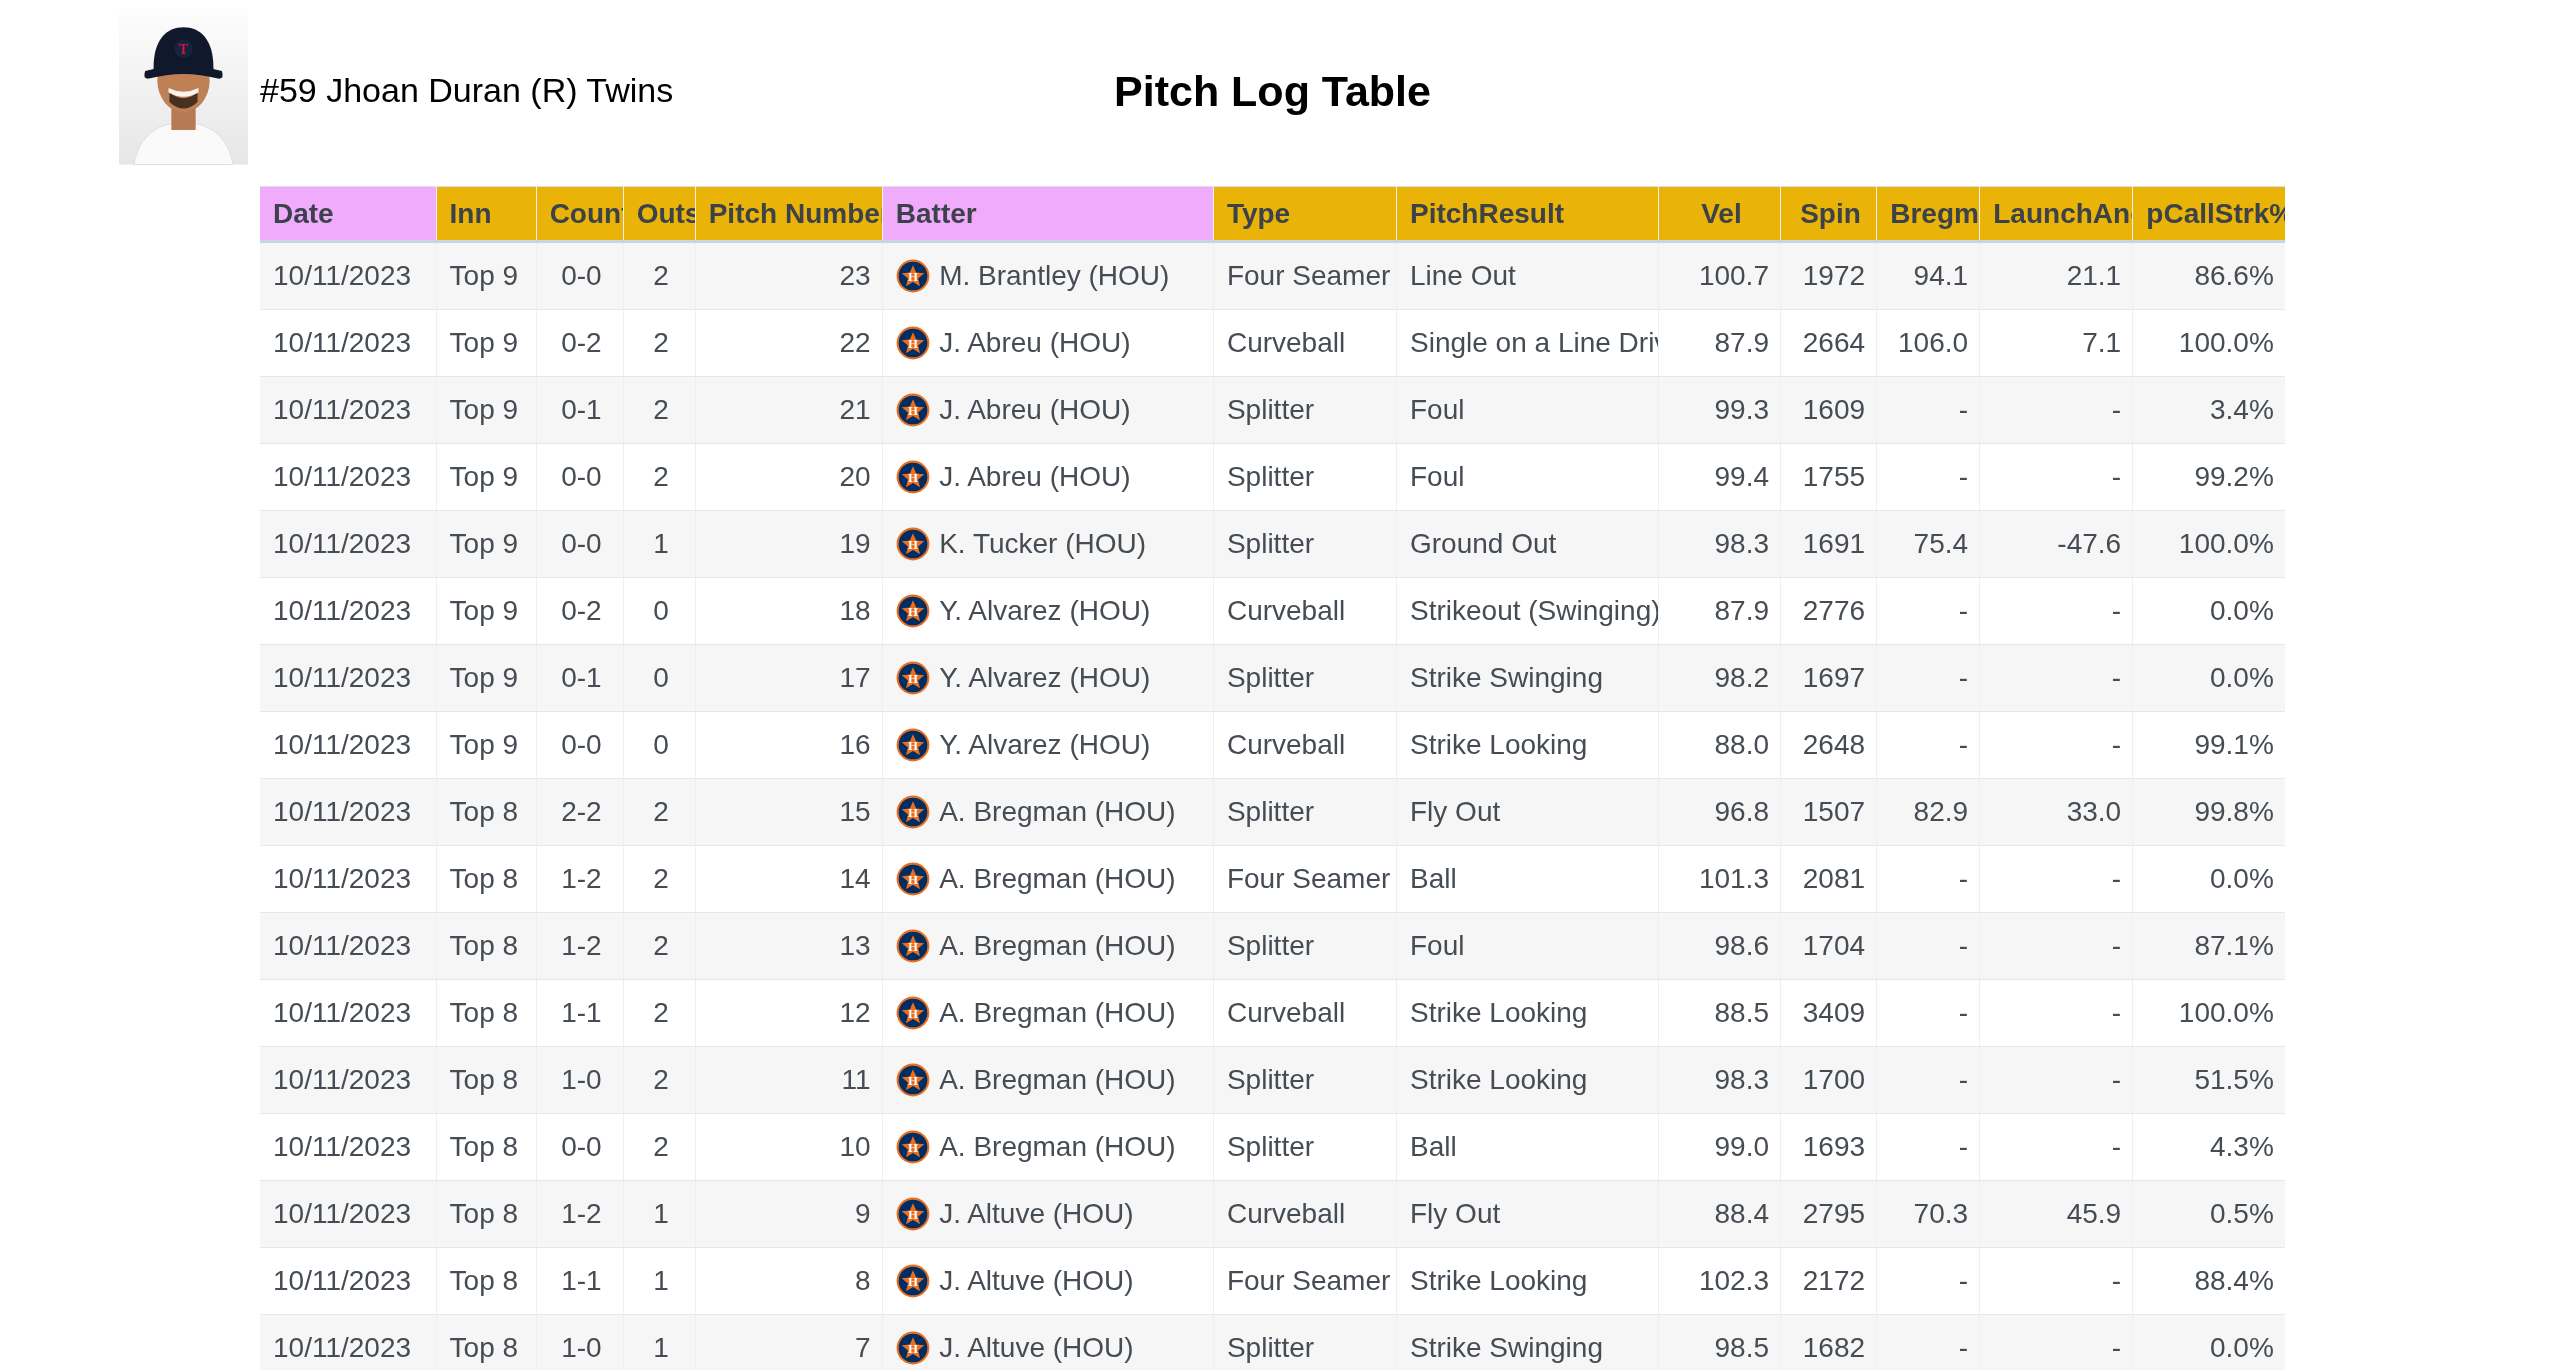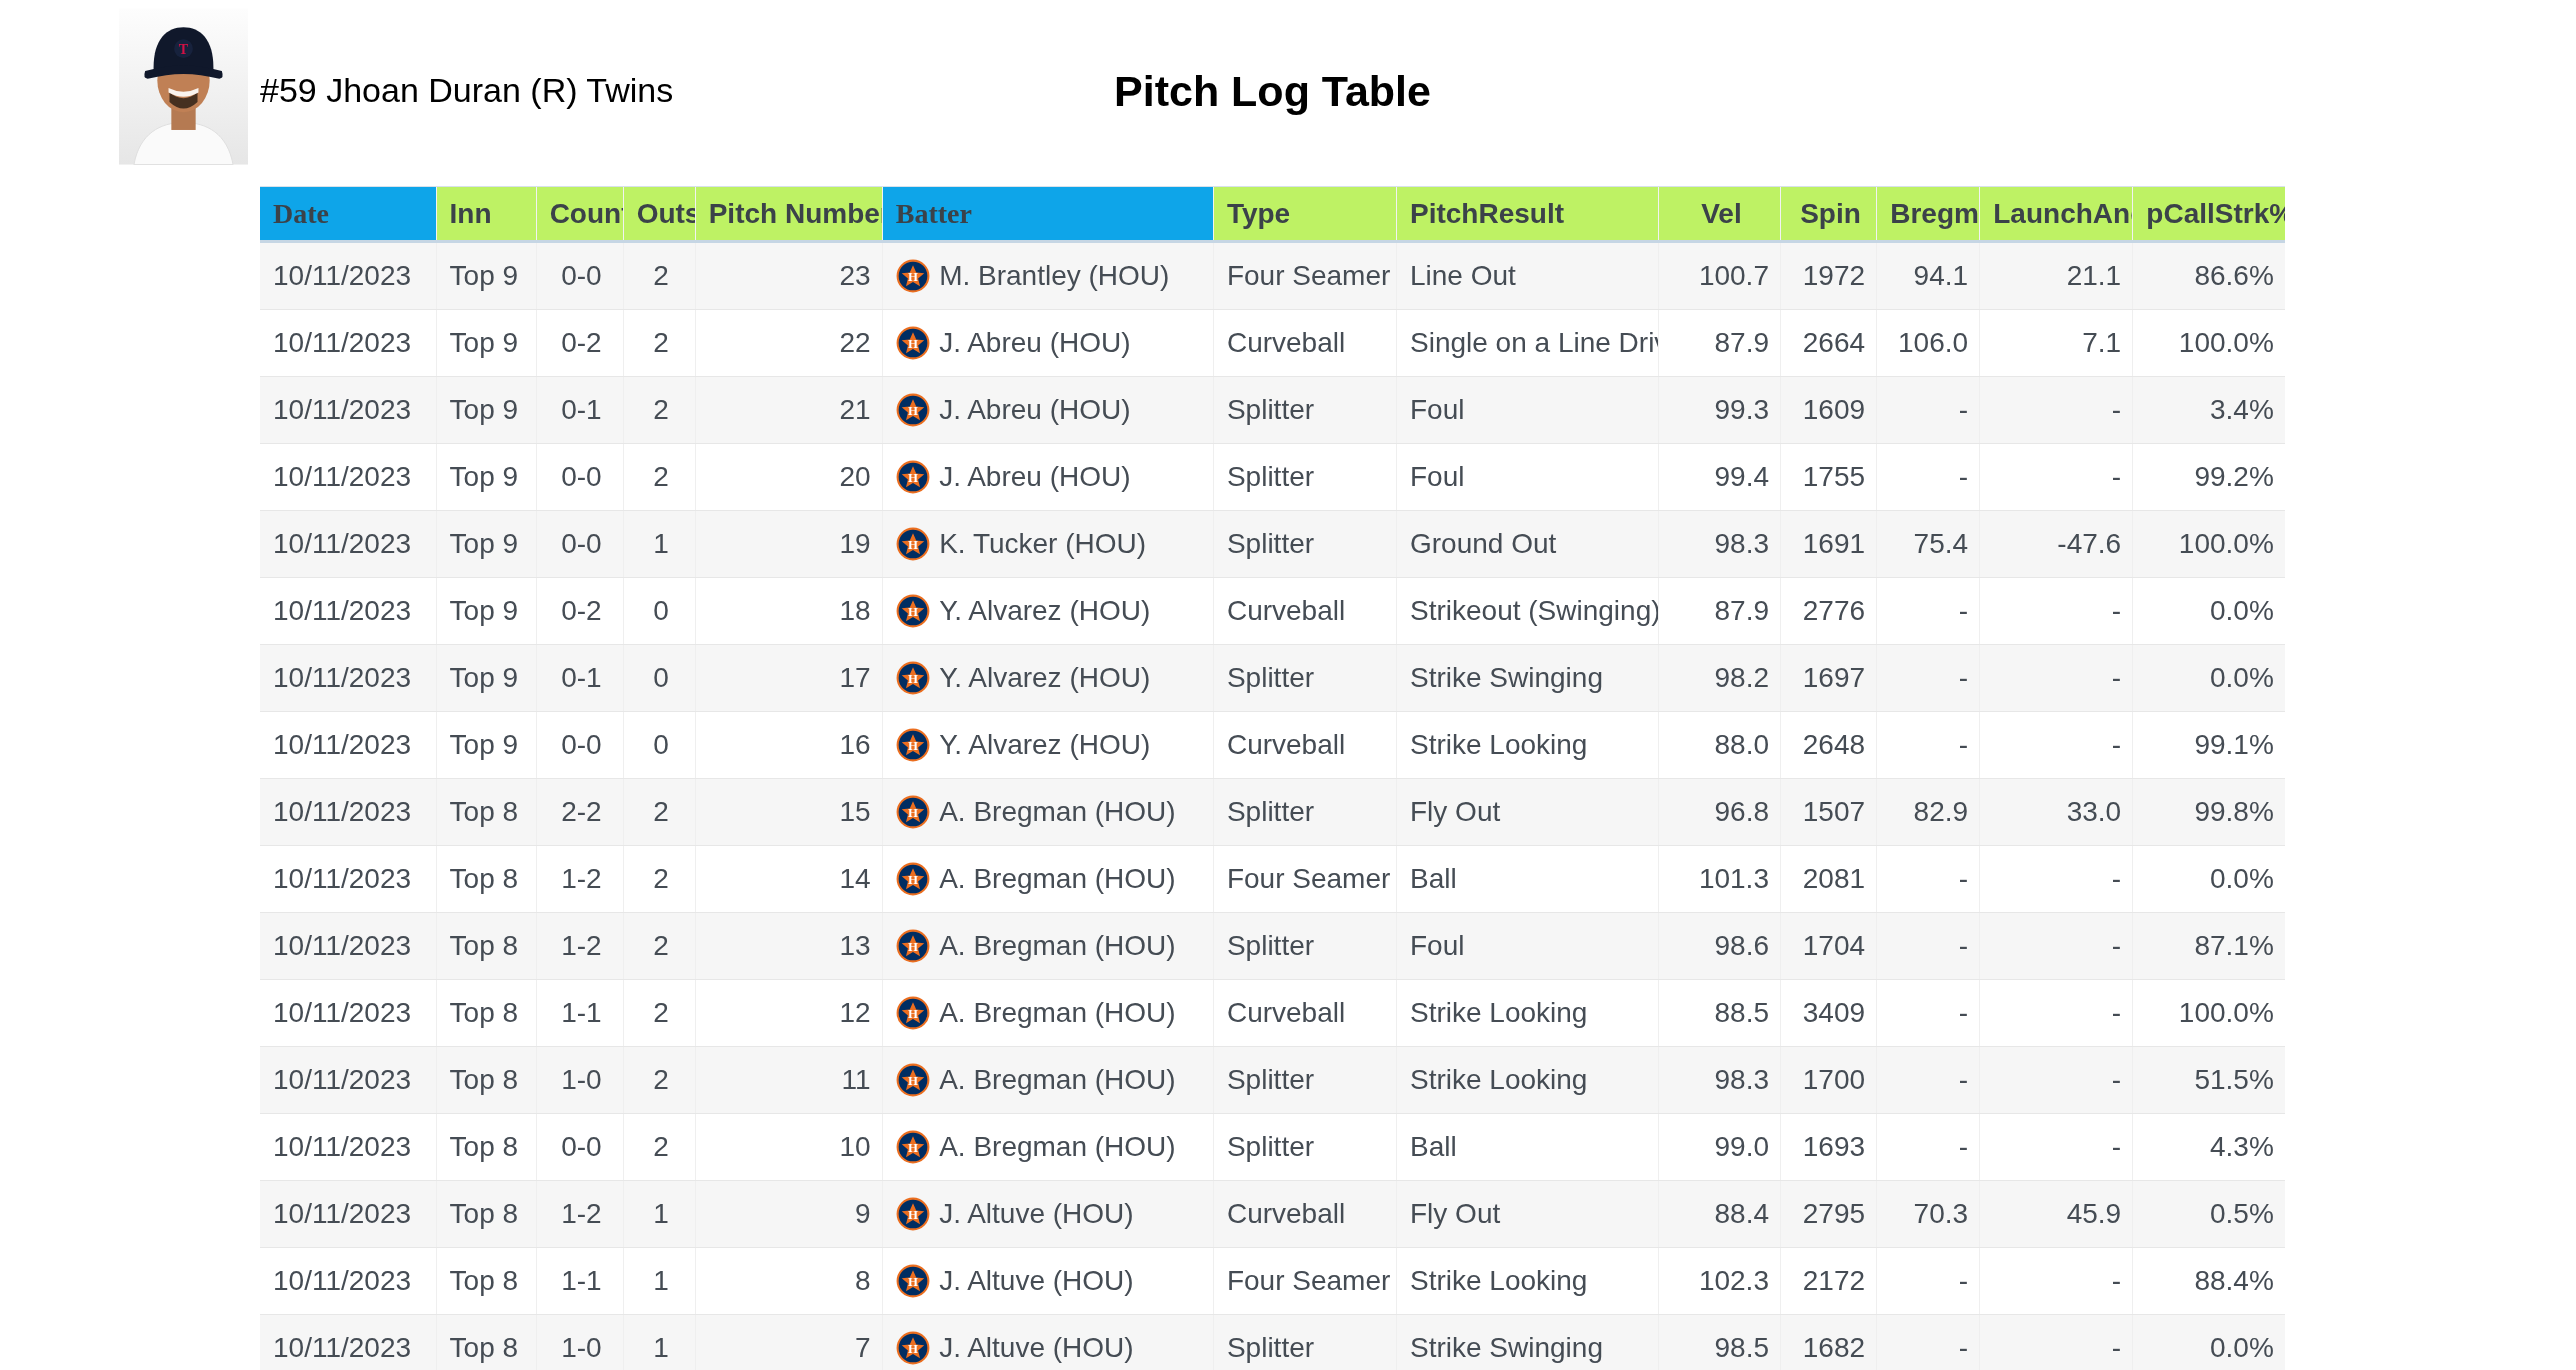--- a/index.html
+++ b/index.html
@@ -17,27 +17,27 @@
     white-space:nowrap;
   }
   .page-title{
     position:absolute;left:260px;top:67px;width:2025px;text-align:center;
     font-size:43px;font-weight:600;color:#000;
   }
   
   .table-wrap{position:absolute;left:260px;top:186px;width:2025px;}
   table{border-collapse:collapse;table-layout:fixed;width:2025px;}
   thead th{
-    height:53px;background:#bef264;font-size:28px;font-weight:700;color:#3b4249;
+    height:53px;background:#eab308;font-size:28px;font-weight:700;color:#3b4249;
     border-top:1.9px solid #d8e1ea;border-bottom:3.7px solid #c6d6e4;
     border-left:0.9px solid #f2f2f2;white-space:nowrap;overflow:hidden;
     padding:0 9.4px 0 13px;text-align:left;
   }
   thead th:first-child{border-left:none;}
-  thead th.light{background:#0ea5e9;font-family:Liberation Serif, serif;}
+  thead th.light{background:#f0abfc;}
   thead th.ar{text-align:center;padding-right:9.4px;}
   thead th.ac{text-align:center;}
   tbody td{
     height:66px;font-size:28px;color:#454c54;white-space:nowrap;overflow:hidden;
     border-bottom:0.9px solid #e7e7e7;border-left:0.9px solid #efefef;
     padding:0 9.4px 0 13px;text-align:left;background:transparent;
   }
   tbody td:first-child{border-left:none;}
   tbody td.ar{text-align:right;padding-right:11.2px;}
   tbody td.ac{text-align:center;}

